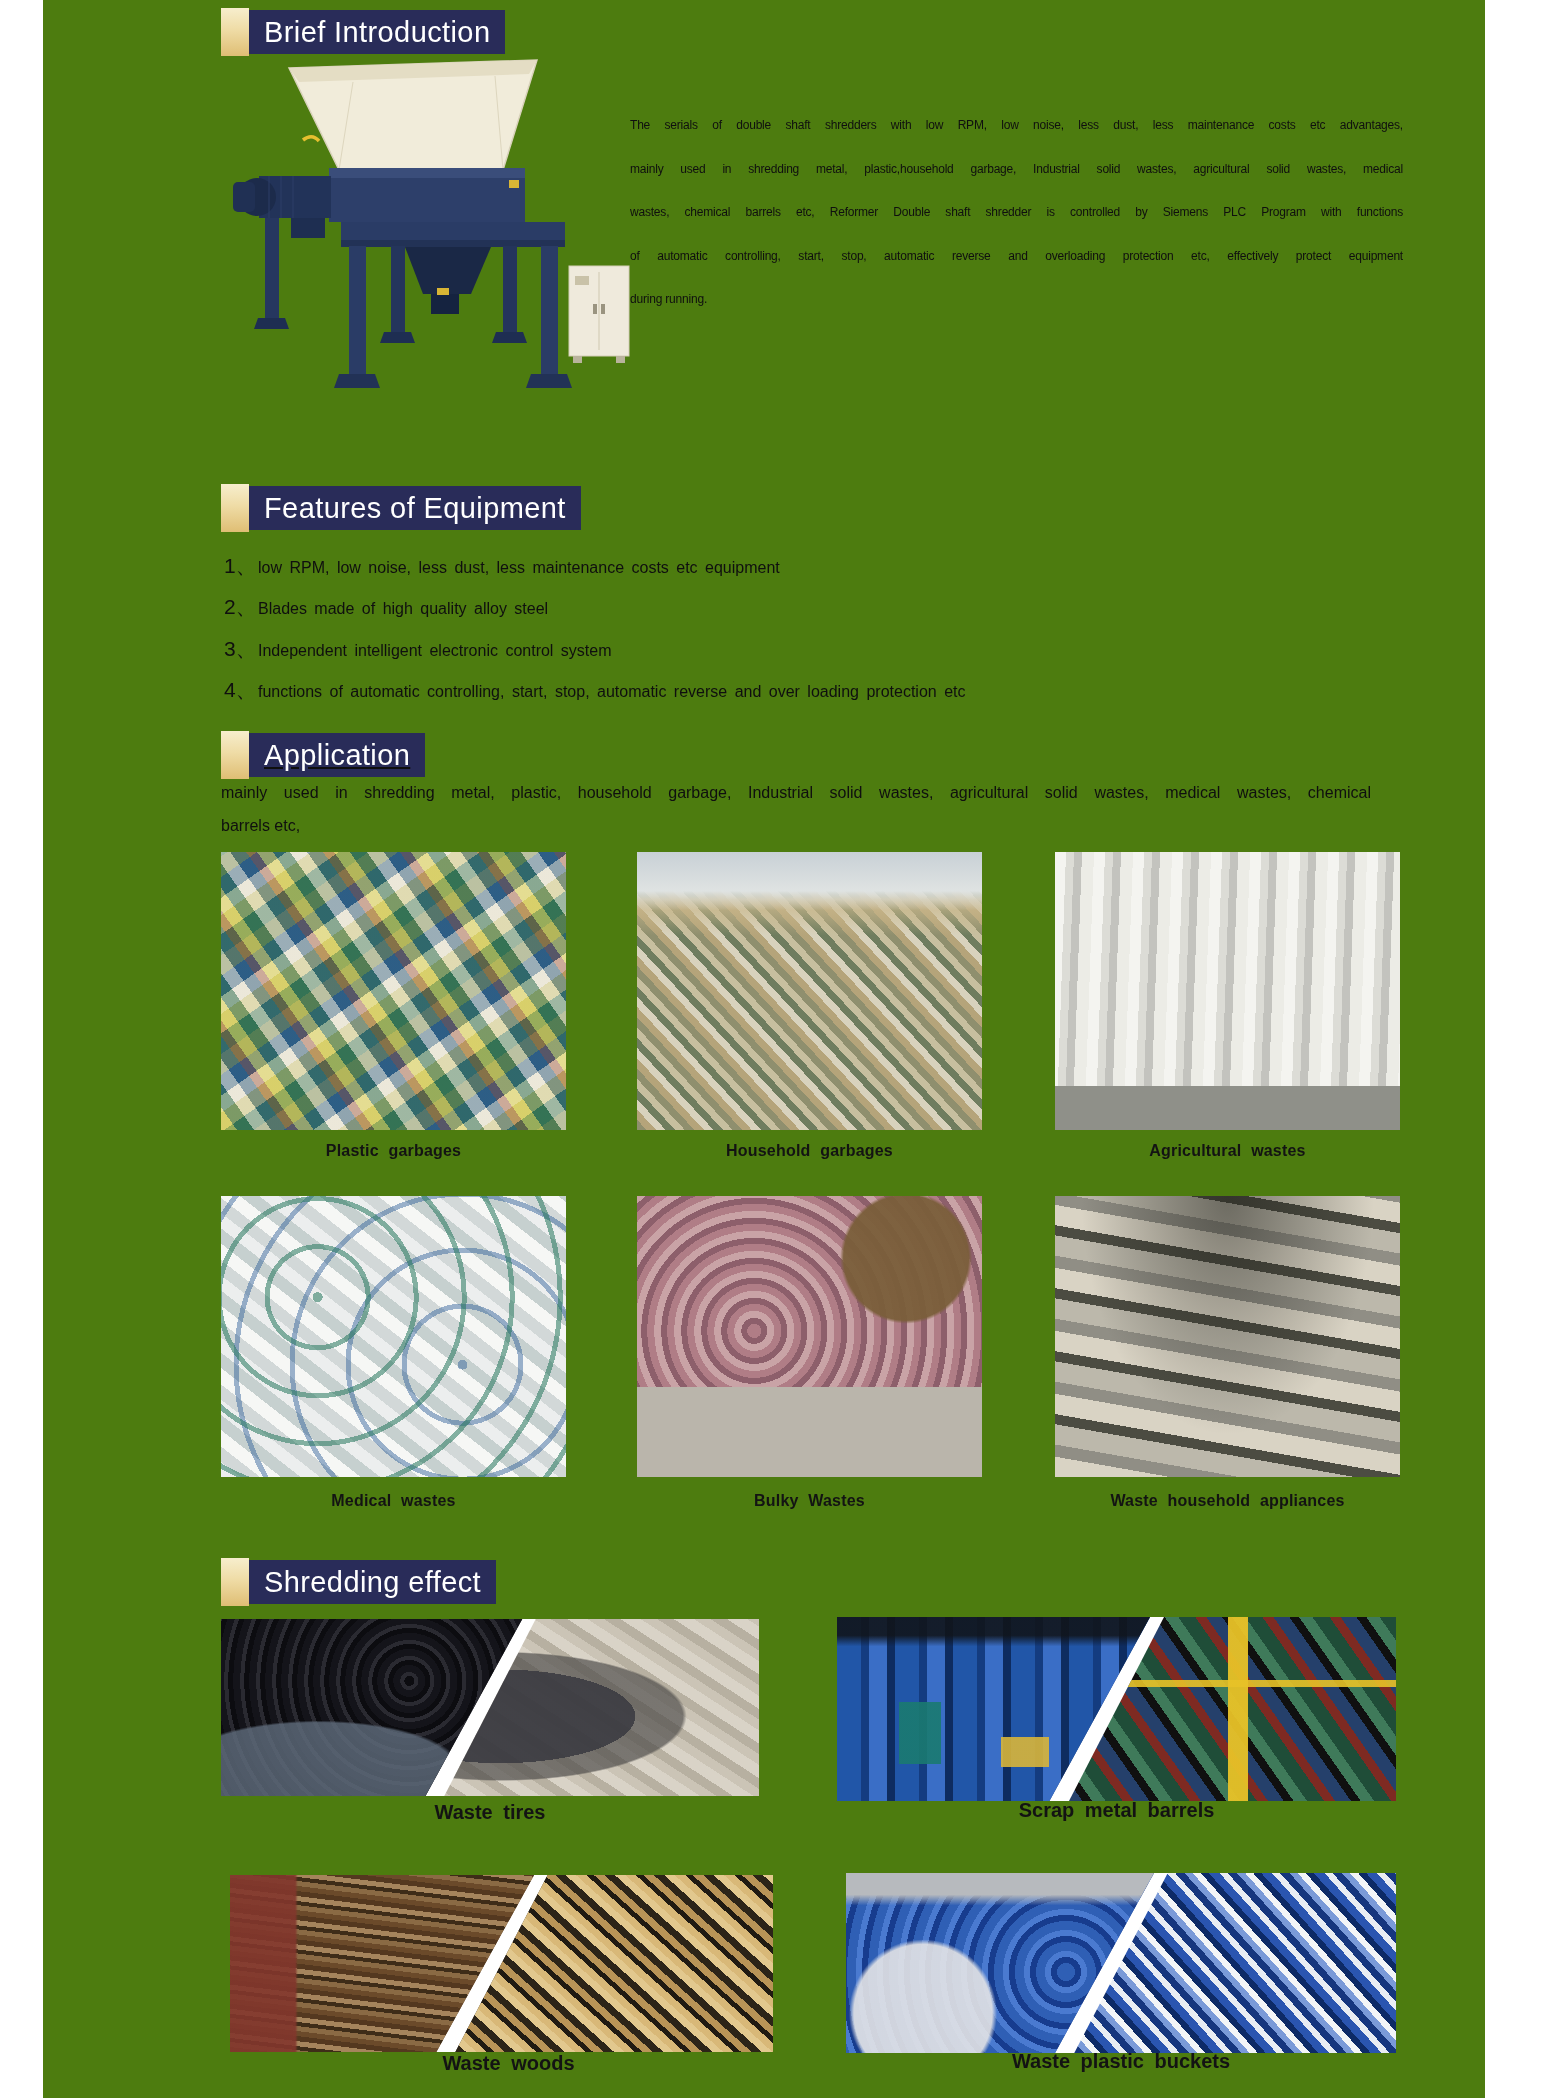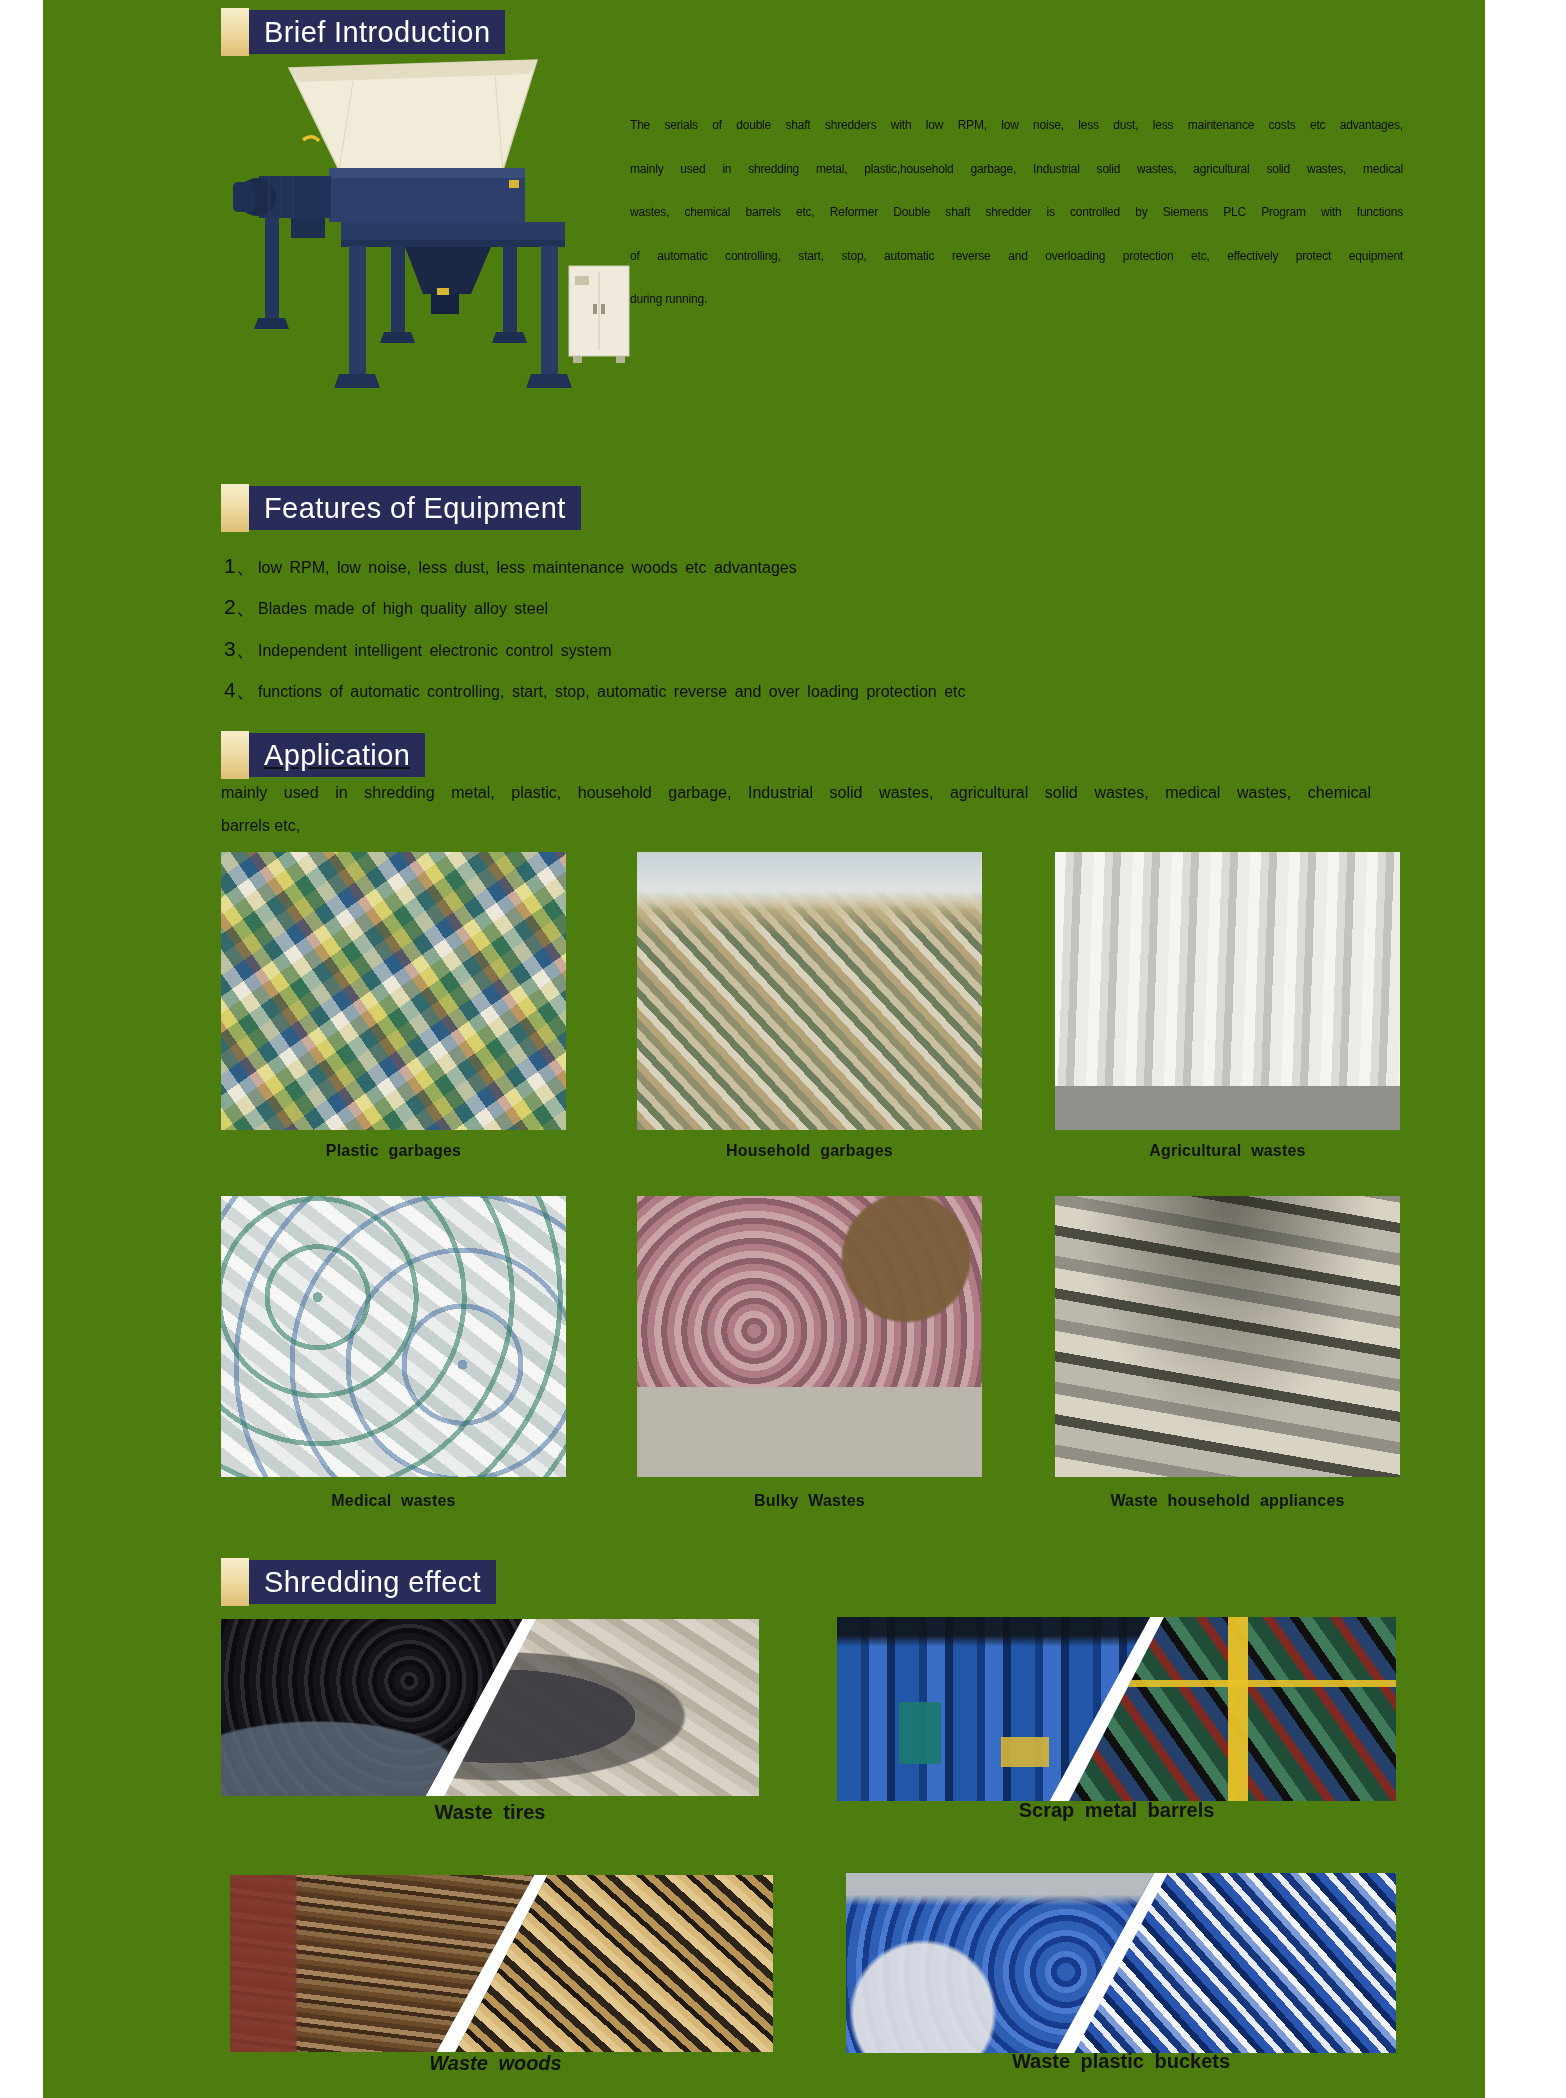--- a/index.html
+++ b/index.html
@@ -47,21 +47,21 @@
   .duo .dl{clip-path:polygon(0 0,56% 0,38% 100%,0 100%);}
   .duo .dr{clip-path:polygon(58.5% 0,100% 0,100% 100%,41.5% 100%);}
   .duo1{left:178px;top:1619px;width:538px;height:177px;}
   .duo2{left:794px;top:1617px;width:559px;height:184px;}
   .duo3{left:187px;top:1875px;width:543px;height:177px;}
   .duo4{left:803px;top:1873px;width:550px;height:180px;}
   .scap{position:absolute;text-align:center;font-size:20px;font-weight:600;color:#131313;
         word-spacing:5px;line-height:20px;}
   .scap1{left:178px;width:538px;top:1802px;}
   .scap2{left:794px;width:559px;top:1800px;}
-  .scap3{left:181px;width:543px;top:2053px;font-style:italic;}
+  .scap3{left:194px;width:543px;top:2053px;}
   .scap4{left:803px;width:550px;top:2051px;}
 
   
   .t-plastic{background:
     repeating-linear-gradient(55deg,rgba(224,214,90,.55) 0 13px,rgba(42,108,78,.5) 13px 27px,
       rgba(238,234,220,.55) 27px 41px,rgba(36,86,128,.45) 41px 54px,rgba(150,60,40,.35) 54px 63px),
     repeating-linear-gradient(-35deg,#7d8f5a 0 17px,#3f7a5c 17px 34px,#cfc87e 34px 50px,#e9e5d6 50px 64px,#35648a 64px 81px);}
   .t-household{background:
     linear-gradient(180deg,#c8d0d6 0%,#dfe3e2 14%,rgba(223,227,226,0) 21%),
     linear-gradient(180deg,rgba(0,0,0,0) 13%,rgba(202,184,140,.9) 17%,rgba(202,184,140,0) 30%),
@@ -170,21 +170,21 @@
     <div class="ln last">during running.</div>
   </div>
 
   <div class="sec h2">
     <div class="gold"></div>
     <div class="navy">Features of Equipment</div>
   </div>
 
   <div class="fi fi1">
     <span class="fnum">1、</span>
-    <span class="ftxt">low RPM, low noise, less dust, less maintenance woods etc advantages</span>
+    <span class="ftxt">low RPM, low noise, less dust, less maintenance costs etc equipment</span>
   </div>
   <div class="fi fi2">
     <span class="fnum">2、</span>
     <span class="ftxt">Blades made of high quality alloy steel</span>
   </div>
   <div class="fi fi3">
     <span class="fnum">3、</span>
     <span class="ftxt">Independent intelligent electronic control system</span>
   </div>
   <div class="fi fi4">

